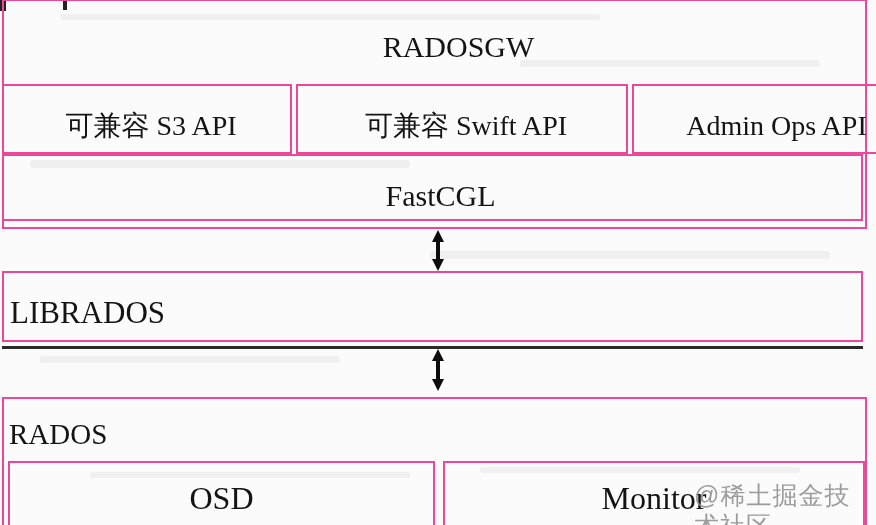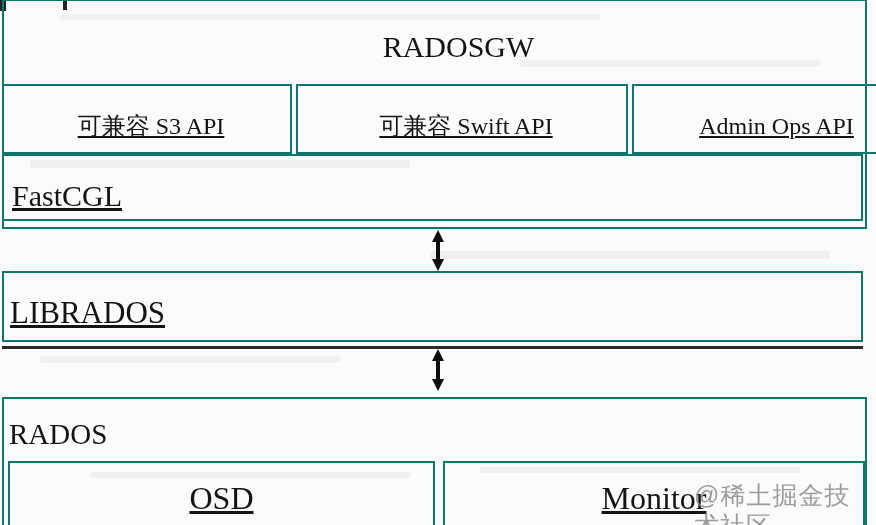--- a/index.html
+++ b/index.html
@@ -3,39 +3,39 @@
 <meta charset="utf-8">
 <style>
   html,body{margin:0;padding:0;}
   body{
     width:876px;height:525px;position:relative;overflow:hidden;
     background:#fbfbfb;
     font-family:"Liberation Serif","DejaVu Serif",serif;
     color:#141414;
   }
   .abs{position:absolute;}
-  .box{position:absolute;border:2px solid #0f766e;background:transparent;box-sizing:content-box;text-decoration:underline;}
+  .box{position:absolute;border:2px solid #ec4899;background:transparent;box-sizing:content-box;}
   .label{white-space:nowrap;color:#141414;}
 
   
   #radosgw-container{left:2px;top:-1px;width:861px;height:226px;}
   #radosgw-title{left:0;top:26px;width:100%;line-height:40px;font-size:30px;
     text-align:center;transform:translateX(24px);}
 
   
   #api-s3{left:-2px;top:83px;width:286px;height:66px;}
   #api-swift{left:292px;top:83px;width:328px;height:66px;}
   #api-admin{left:628px;top:83px;width:229px;height:66px;padding-left:24px;}
   .api-label{display:block;width:100%;line-height:66px;padding-top:7px;
-    font-size:24px;text-align:center;transform:translateX(4px);}
+    font-size:28px;text-align:center;transform:translateX(4px);}
 
   
   #fastcgi-row{left:-2px;top:153px;width:857px;height:63px;}
   #fastcgi-label{display:block;width:100%;line-height:63px;padding-top:8px;
-    font-size:30px;text-align:left;transform:translateX(8px);}
+    font-size:30px;text-align:center;transform:translateX(8px);}
 
   
   #librados-box{left:2px;top:271px;width:857px;height:67px;}
   #librados-label{display:block;width:100%;line-height:67px;padding-top:6px;
     font-size:31px;transform:translateX(6px);}
   #librados-underline{left:2px;top:346px;width:861px;height:3px;background:#2a2a2a;}
 
   
   #rados-container{left:2px;top:397px;width:861px;height:128px;border-bottom:none;overflow:hidden;}
   #rados-label{left:0;top:0;width:100%;line-height:62px;padding-top:4px;

